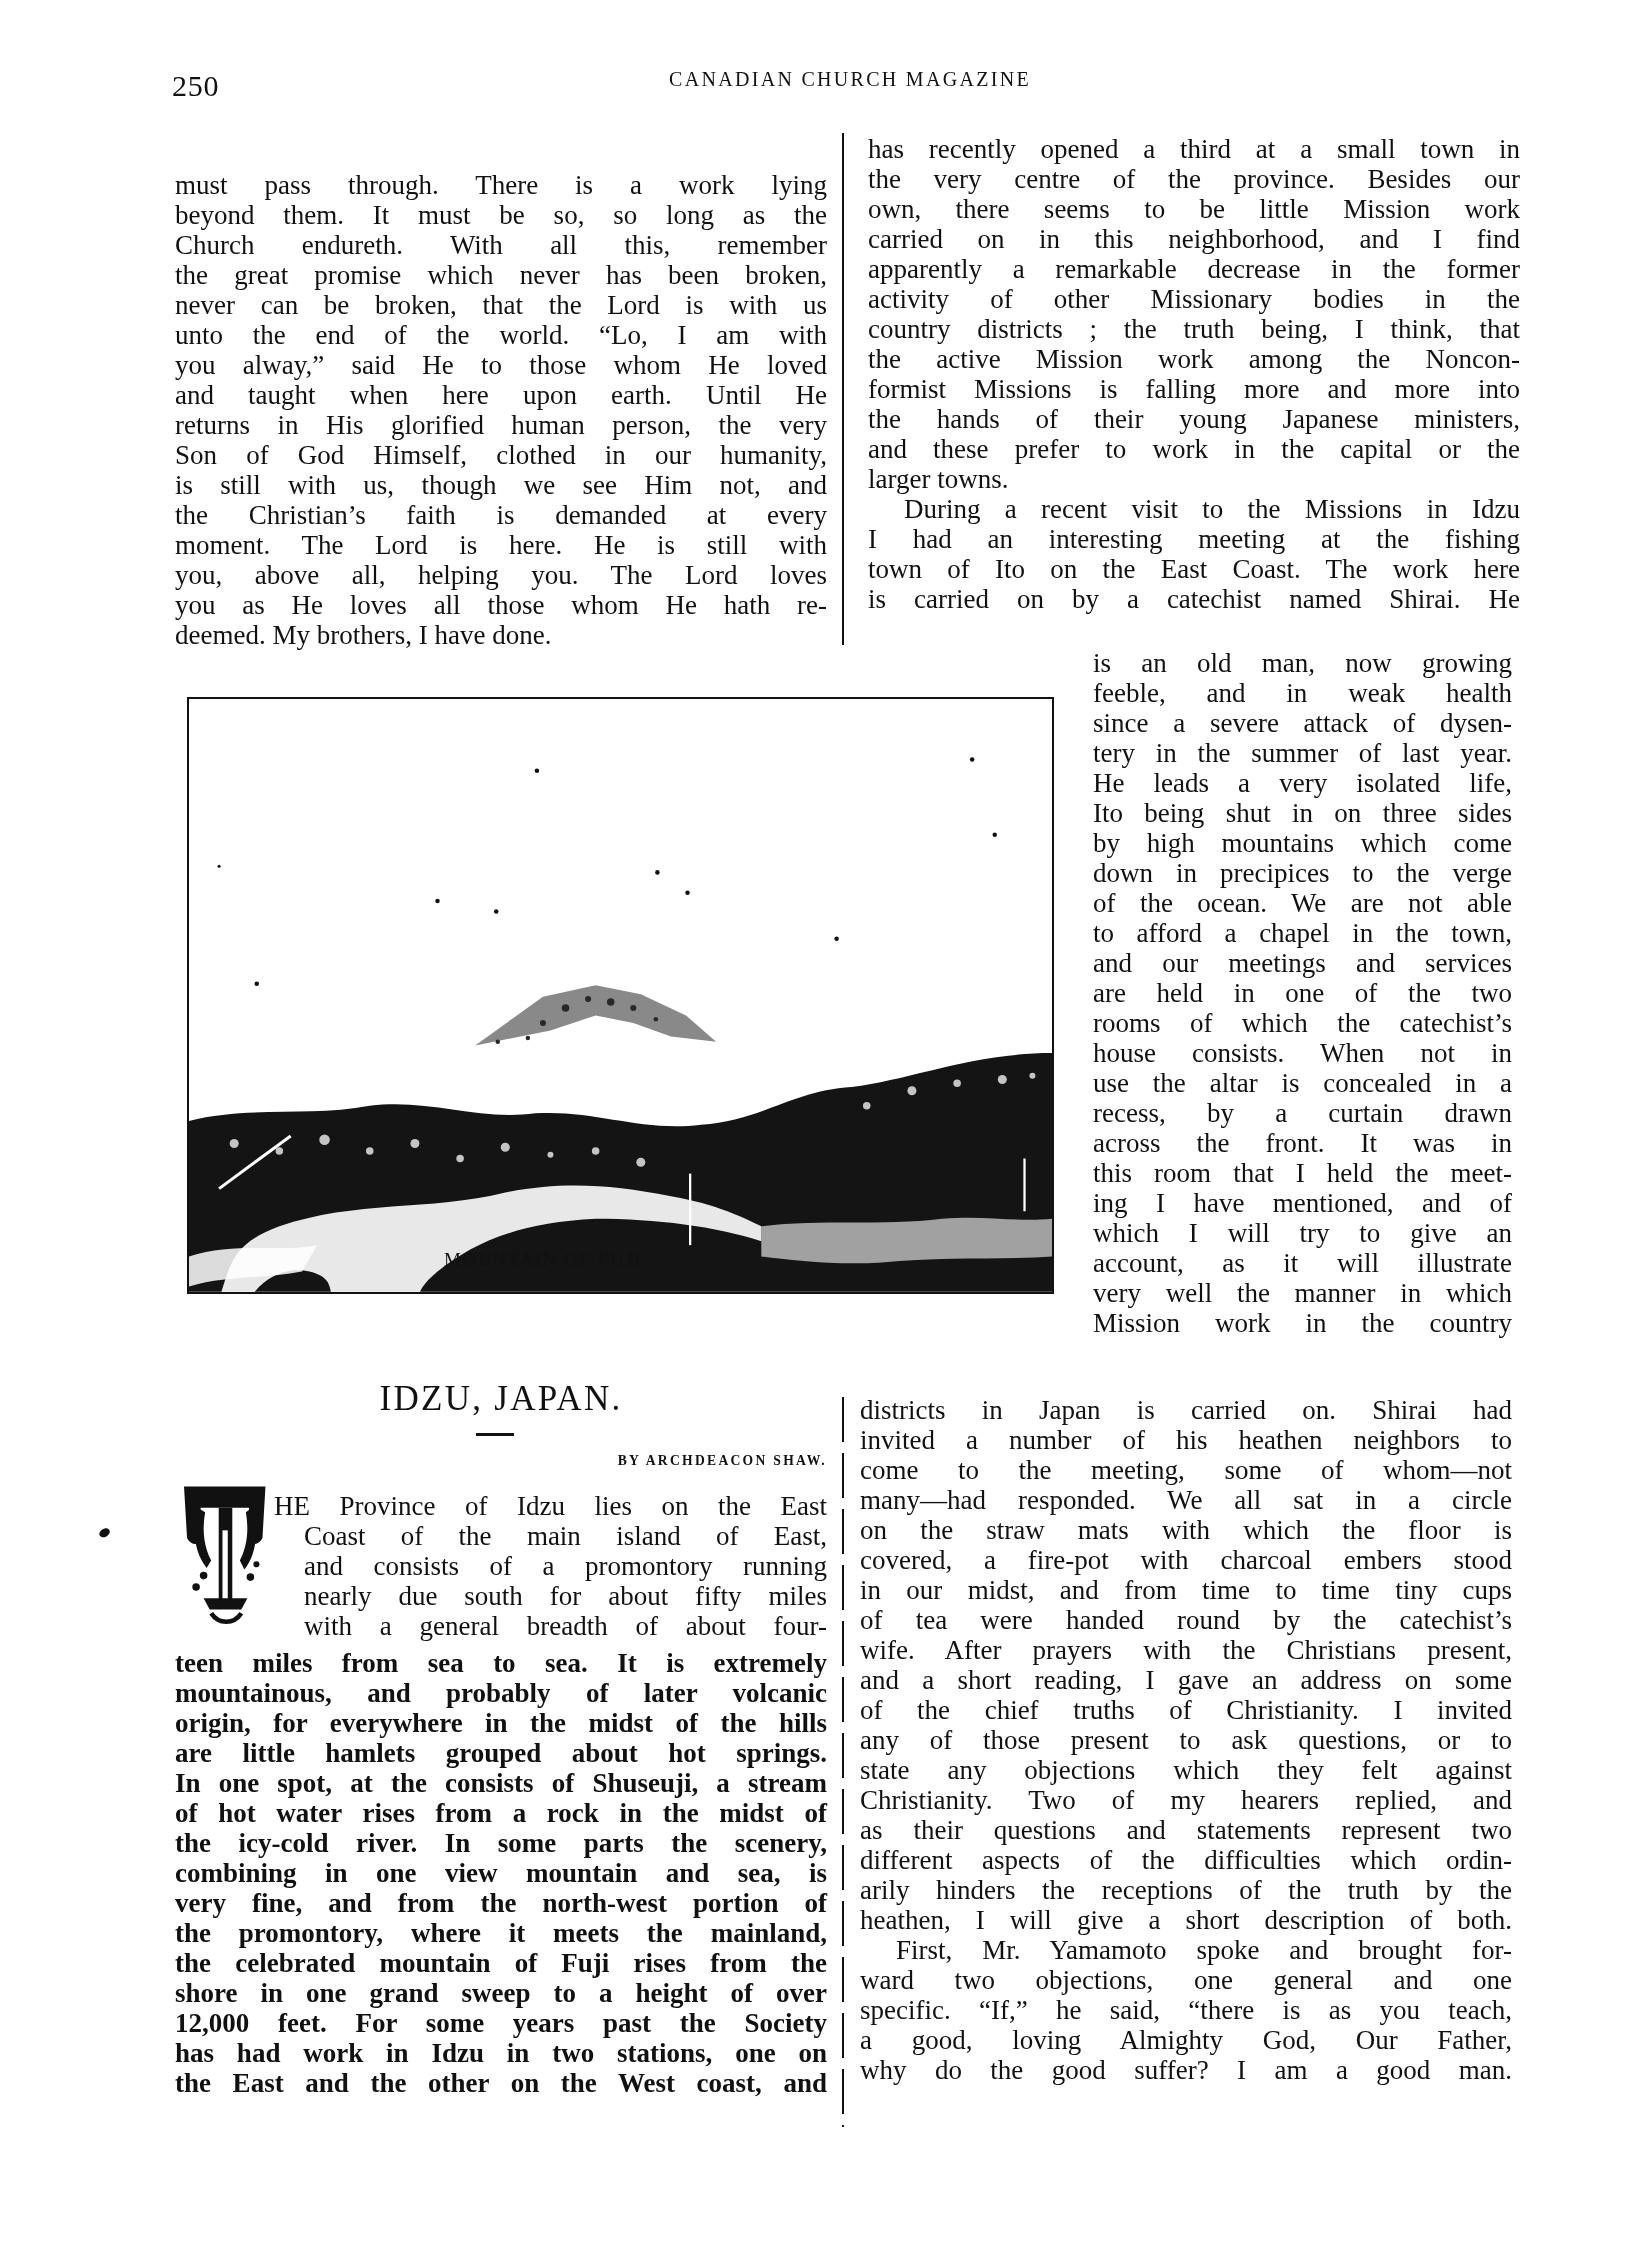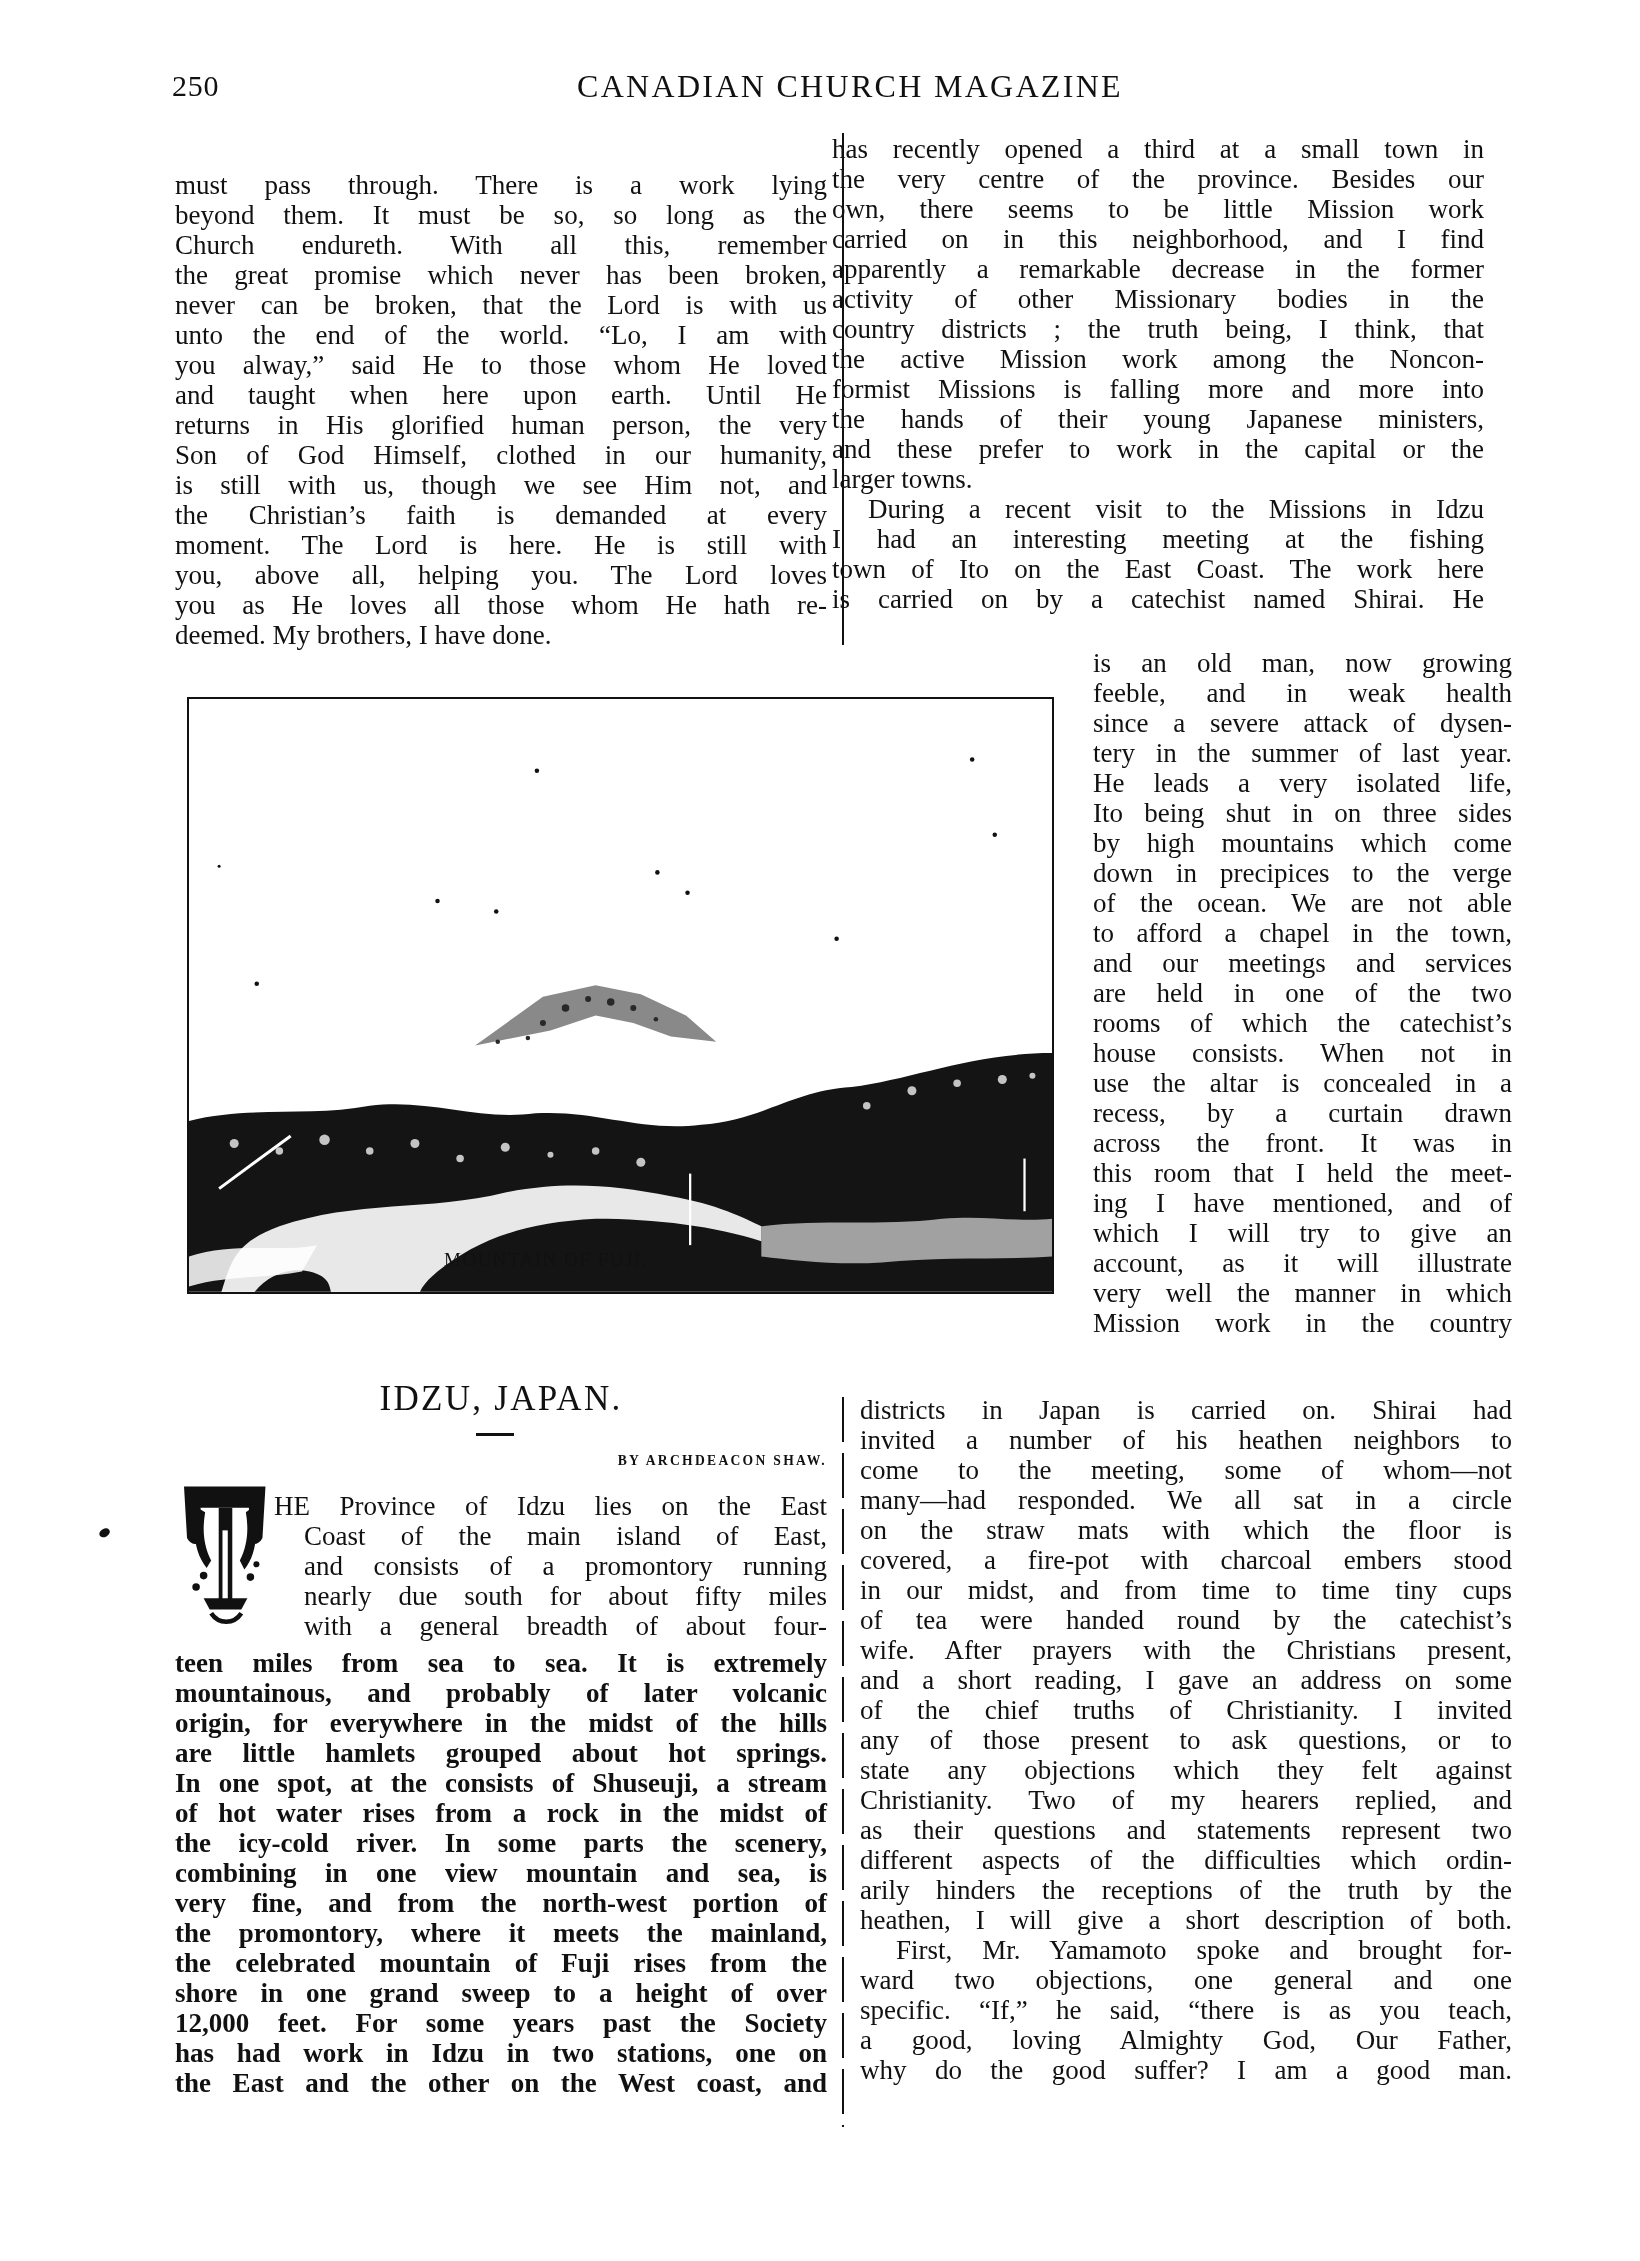--- a/index.html
+++ b/index.html
@@ -1,26 +1,26 @@
 <!DOCTYPE html>
 <html style="font-size:12px"><head>
 <meta charset="utf-8">
 <style>
   html, body { margin: 0; padding: 0; background: #ffffff; }
   body { width: 1640px; height: 2261px; position: relative; overflow: hidden;
          font-family: "Liberation Serif", "DejaVu Serif", serif; color: #111; }
   .abs { position: absolute; }
   .page-num { left: 172px; top: 69px; font-size: 30px; letter-spacing: 0.8px; }
-  .running-head { left: 0; width: 1640px; top: 68px; text-align: center; font-size: 32px; letter-spacing: 2.3px; padding-left: 60px; box-sizing: border-box; }
+  .running-head { left: 0; width: 1640px; top: 68px; text-align: center; font-size: 20px; letter-spacing: 2.3px; padding-left: 60px; box-sizing: border-box; }
   .col { font-size: 27px; line-height: 30px; text-align: justify; text-align-last: justify; }
   .line { display: block; white-space: nowrap; text-align: justify; text-align-last: justify; height: 30px; overflow: visible; }
   .line.last { text-align-last: left; }
   .indent { padding-left: 36px; }
   .col-left-top { left: 175px; top: 134px; width: 652px; margin-top: 36px; }
-  .col-right-top { left: 832px; top: 134px; width: 652px; }
+  .col-right-top { left: 868px; top: 134px; width: 652px; }
   .col-right-narrow { left: 1093px; top: 648px; width: 419px; }
   .col-right-bottom { left: 860px; top: 1395px; width: 652px; }
   .col-left-bottom { left: 175px; top: 1648px; width: 652px; font-weight: bold; }
   .col-left-dropcap { left: 304px; top: 1491px; width: 523px; }
   .col-rule { left: 842px; top: 133px; width: 2.3px; height: 512px; background: #111; }
   .col-rule2 { left: 842px; top: 1397px; width: 1.5px; height: 730px;
                background: repeating-linear-gradient(#111 0 45px, transparent 45px 56px); }
   .figure { left: 187px; top: 697px; width: 867px; height: 597px; border: 2.3px solid #111; box-sizing: border-box; overflow: hidden; background: #fff; }
   .caption { left: 175px; top: 1249px; width: 652px; text-align: center; font-size: 19px; letter-spacing: 1.5px; padding-left: 90px; box-sizing: border-box; }
   .title { left: 175px; top: 1379px; width: 652px; text-align: center; font-size: 35px; letter-spacing: 2.3px; }

